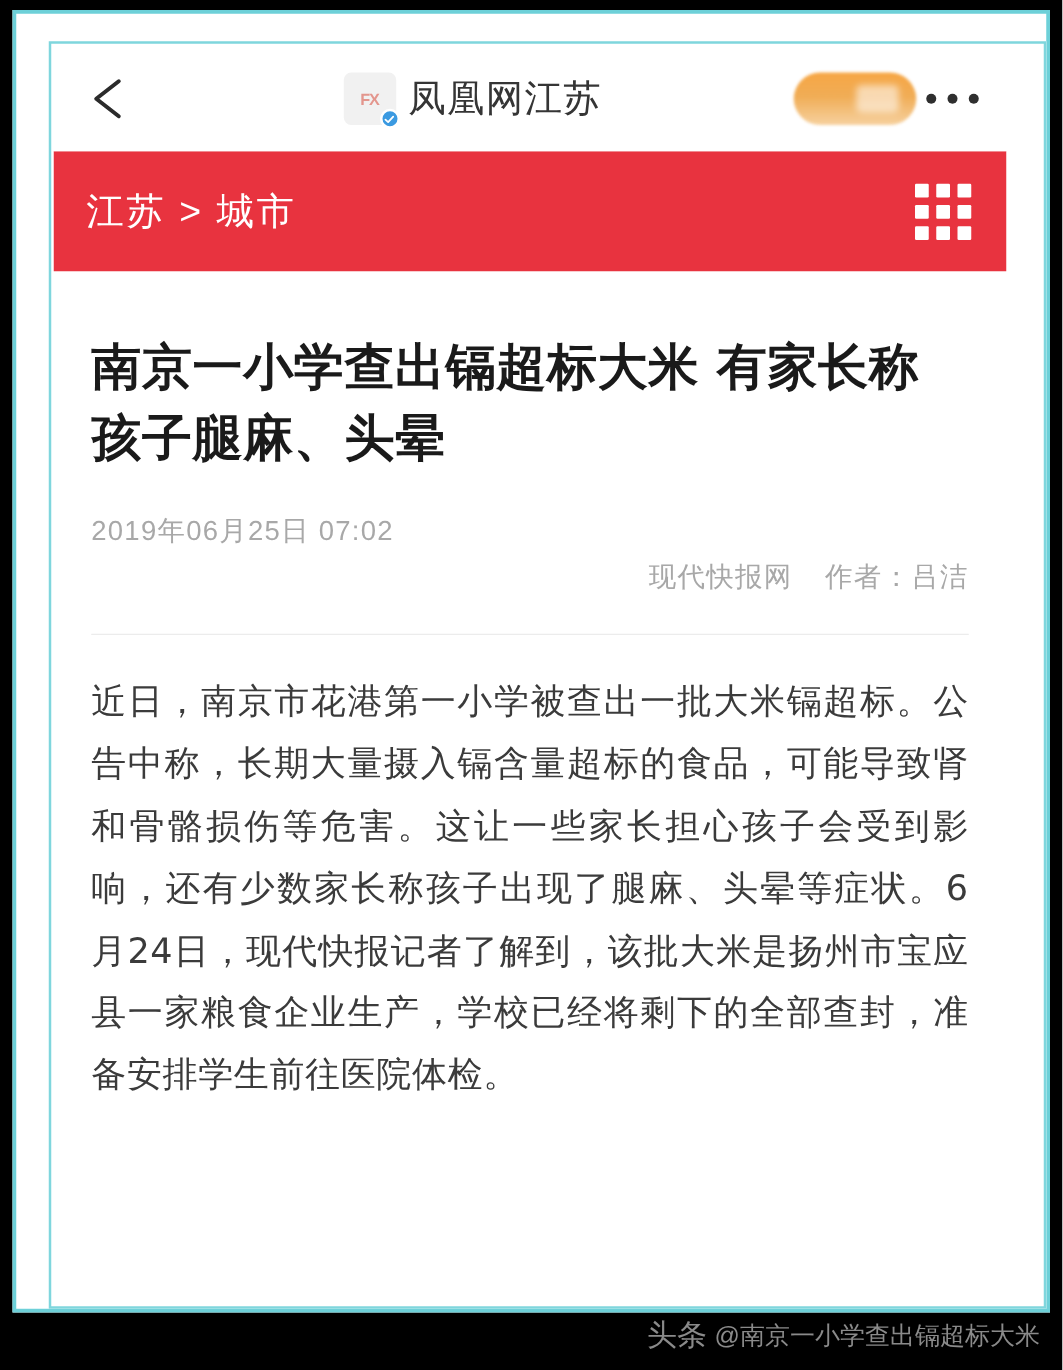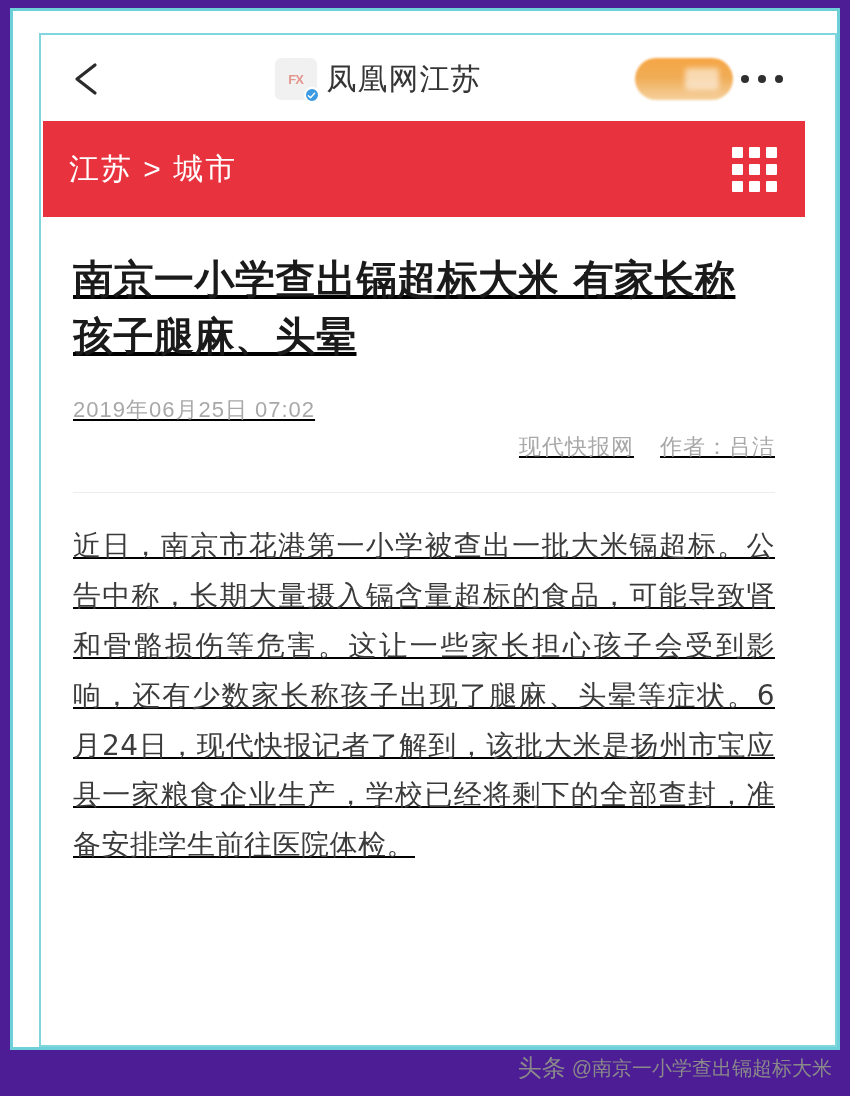--- a/index.html
+++ b/index.html
@@ -12,21 +12,21 @@
     background: #ffffff;
     font-family: "Liberation Sans", sans-serif;
     overflow: hidden;
   }
 
   
   .screenshot {
     position: relative;
     width: 850px;
     height: 1096px;
-    background: #4c1d95;
+    background: #000000;
     box-sizing: border-box;
   }
   .frame-outer {
     position: absolute;
     left: 10px;
     top: 8px;
     width: 830px;
     height: 1042px;
     border: 3px solid #6dd0d8;
     box-sizing: border-box;
@@ -183,23 +183,22 @@
   .grid-icon i {
     display: block;
     width: 11px;
     height: 11px;
     background: #ffffff;
     border-radius: 1px;
   }
 
   
   .article {
-    padding: 34px 30px 0 30px;
-    box-sizing: border-box;
-    text-decoration: underline;
+    padding: 49px 30px 0 30px;
+    box-sizing: border-box;
   }
   .headline {
     font-size: 40px;
     line-height: 1.42;
     color: #1a1a1a;
     font-weight: bold;
     letter-spacing: 0.5px;
     margin: 0 0 26px 0;
     font-family: "DejaVu Sans", "Liberation Sans", sans-serif;
   }

